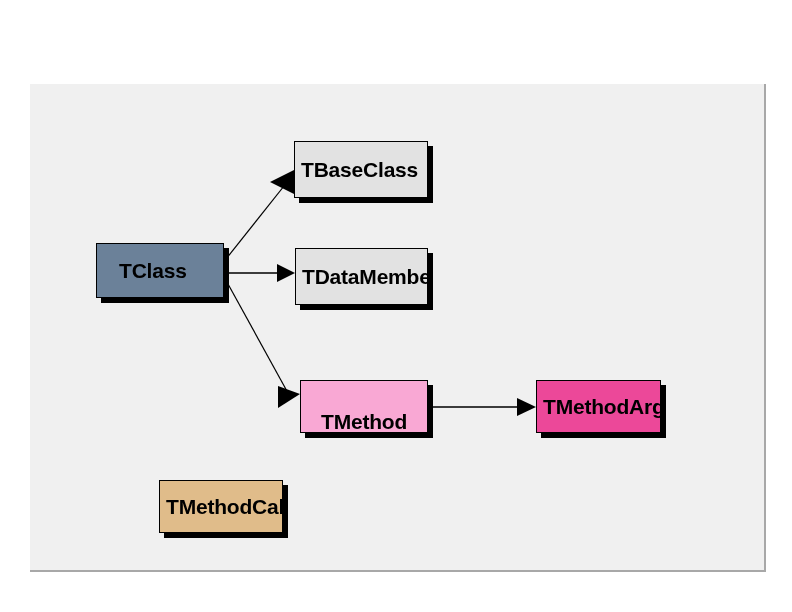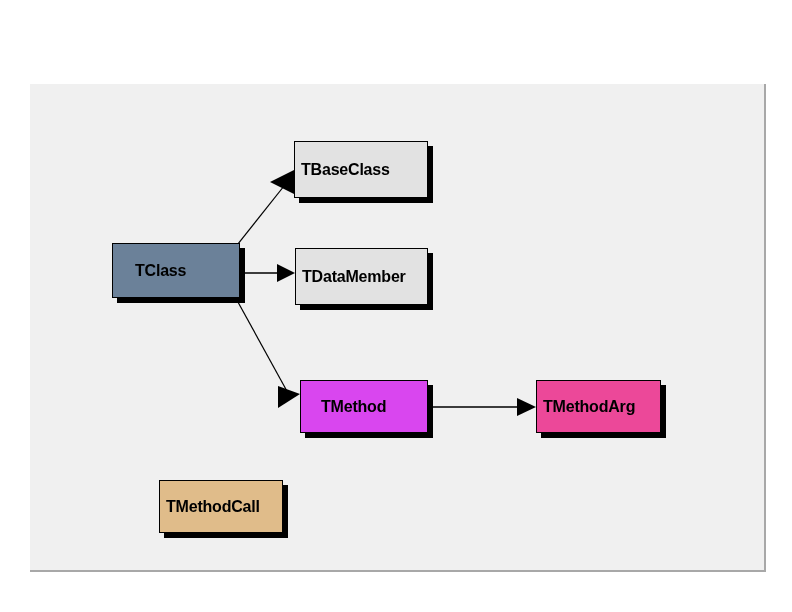--- a/index.html
+++ b/index.html
@@ -47,36 +47,36 @@
     box-shadow: 5px 5px 0 0 #000000;
     overflow: hidden;
     white-space: nowrap;
     display: flex;
     align-items: center;
   }
   .node .node-label {
     display: block;
     font-family: "Liberation Sans", sans-serif;
     font-weight: bold;
-    font-size: 16px;
+    font-size: 21px;
     color: #000000;
     line-height: 1;
     padding-left: 6px;
     letter-spacing: -0.2px;
   }
   
   .node.overflow {
     overflow: visible;
   }
   .node.overflow .node-label {
     position: relative;
     z-index: 3;
   }
 
-  #node-tclass      { left: 96px;  top: 243px; width: 128px; height: 55px; margin-left: 16px; }
+  #node-tclass      { left: 96px;  top: 243px; width: 128px; height: 55px; }
   #node-tbaseclass  { left: 294px; top: 141px; width: 134px; height: 57px; }
   #node-tdatamember { left: 295px; top: 248px; width: 133px; height: 57px; }
   #node-tmethod     { left: 300px; top: 380px; width: 128px; height: 53px; }
   #node-tmethodarg  { left: 536px; top: 380px; width: 125px; height: 53px; }
   #node-tmethodcall { left: 159px; top: 480px; width: 124px; height: 53px; }
 
   #node-tclass .node-label      { padding-left: 22px; }
   #node-tmethod .node-label     { padding-left: 20px; }
 </style>
 </head>
@@ -112,21 +112,21 @@
 </div>
 
 <div class="node overflow" id="node-tbaseclass" style="background:#e2e2e2;">
   <span class="node-label">TBaseClass</span>
 </div>
 
 <div class="node" id="node-tdatamember" style="background:#e2e2e2;">
   <span class="node-label">TDataMember</span>
 </div>
 
-<div class="node" id="node-tmethod" style="background:#d946ef;">
+<div class="node" id="node-tmethod" style="background:#f9a8d4;align-items:flex-end;">
   <span class="node-label">TMethod</span>
 </div>
 
 <div class="node" id="node-tmethodarg" style="background:#ec4899;">
   <span class="node-label">TMethodArg</span>
 </div>
 
 <div class="node" id="node-tmethodcall" style="background:#e0bc8a;">
   <span class="node-label">TMethodCall</span>
 </div>

